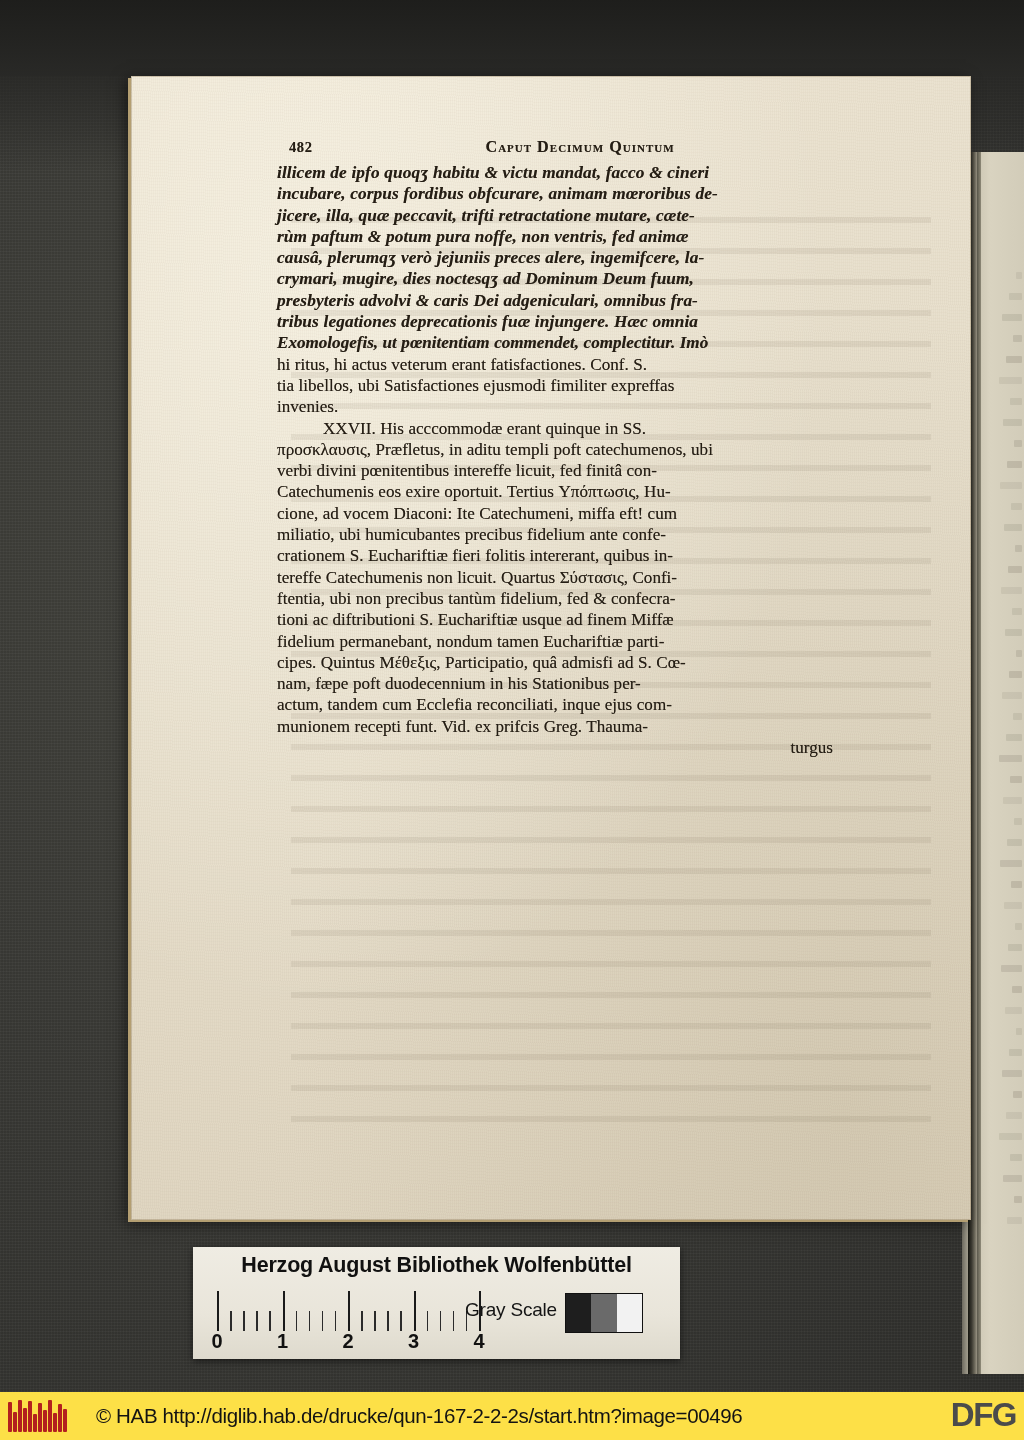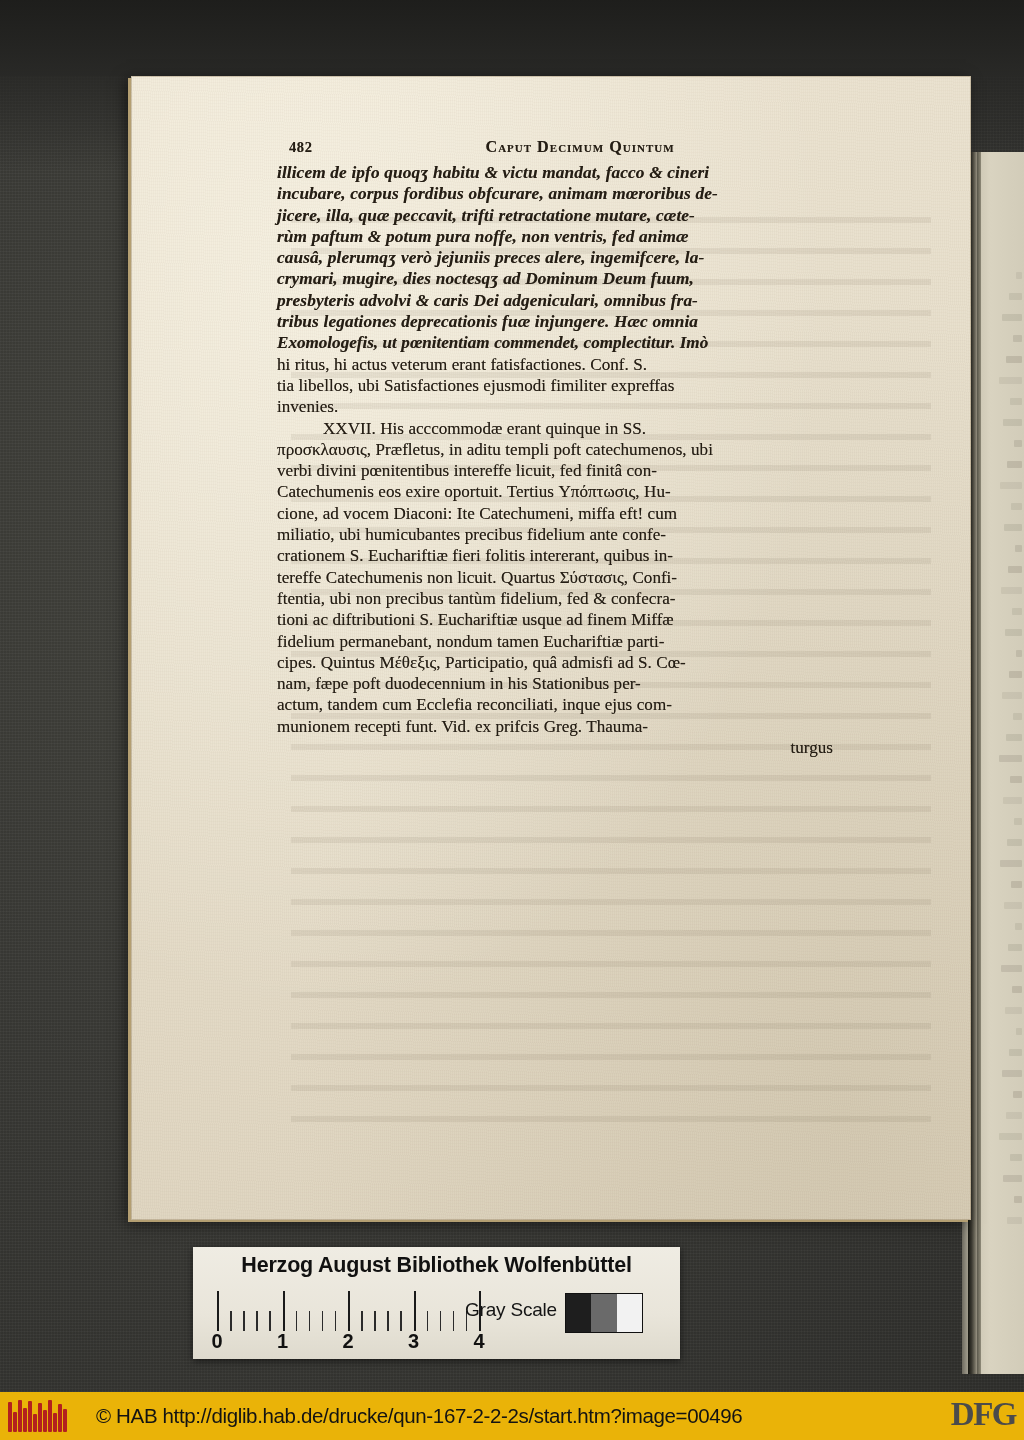--- a/index.html
+++ b/index.html
@@ -142,40 +142,40 @@
   }
   #graypatches{
     position:absolute;left:372px;top:46px;width:76px;height:38px;
     border:1.4px solid #111;display:flex;
   }
   #graypatches i{display:block;height:100%;}
 
   
   #footer{
     position:absolute;left:0;top:1392px;width:1024px;height:48px;
-    background:#eab308;
+    background:#fde047;
     display:flex;align-items:center;
   }
   #hablogo{
     position:absolute;left:8px;top:8px;width:60px;height:32px;
     display:flex;align-items:flex-end;gap:1px;
   }
   #hablogo i{
     display:block;width:4px;background:#b3201f;border-radius:1px;
   }
   #footertext{
     position:absolute;left:96px;top:0;height:48px;
     display:flex;align-items:center;
     font-family:"Liberation Sans", sans-serif;
     font-size:20.5px;color:#131313;letter-spacing:-.35px;
     white-space:nowrap;
   }
   #dfglogo{
     position:absolute;right:8px;top:4px;
-    font-family:Liberation Serif, serif;
+    font-family:Liberation Sans, sans-serif;
     font-weight:700;font-size:33px;color:#4b4b4b;
     letter-spacing:-1.5px;
   }
 </style>
 </head>
 <body>
 
 <div id="backdrop"></div>
 <div id="topband"></div>
 <div id="topband2"></div>

